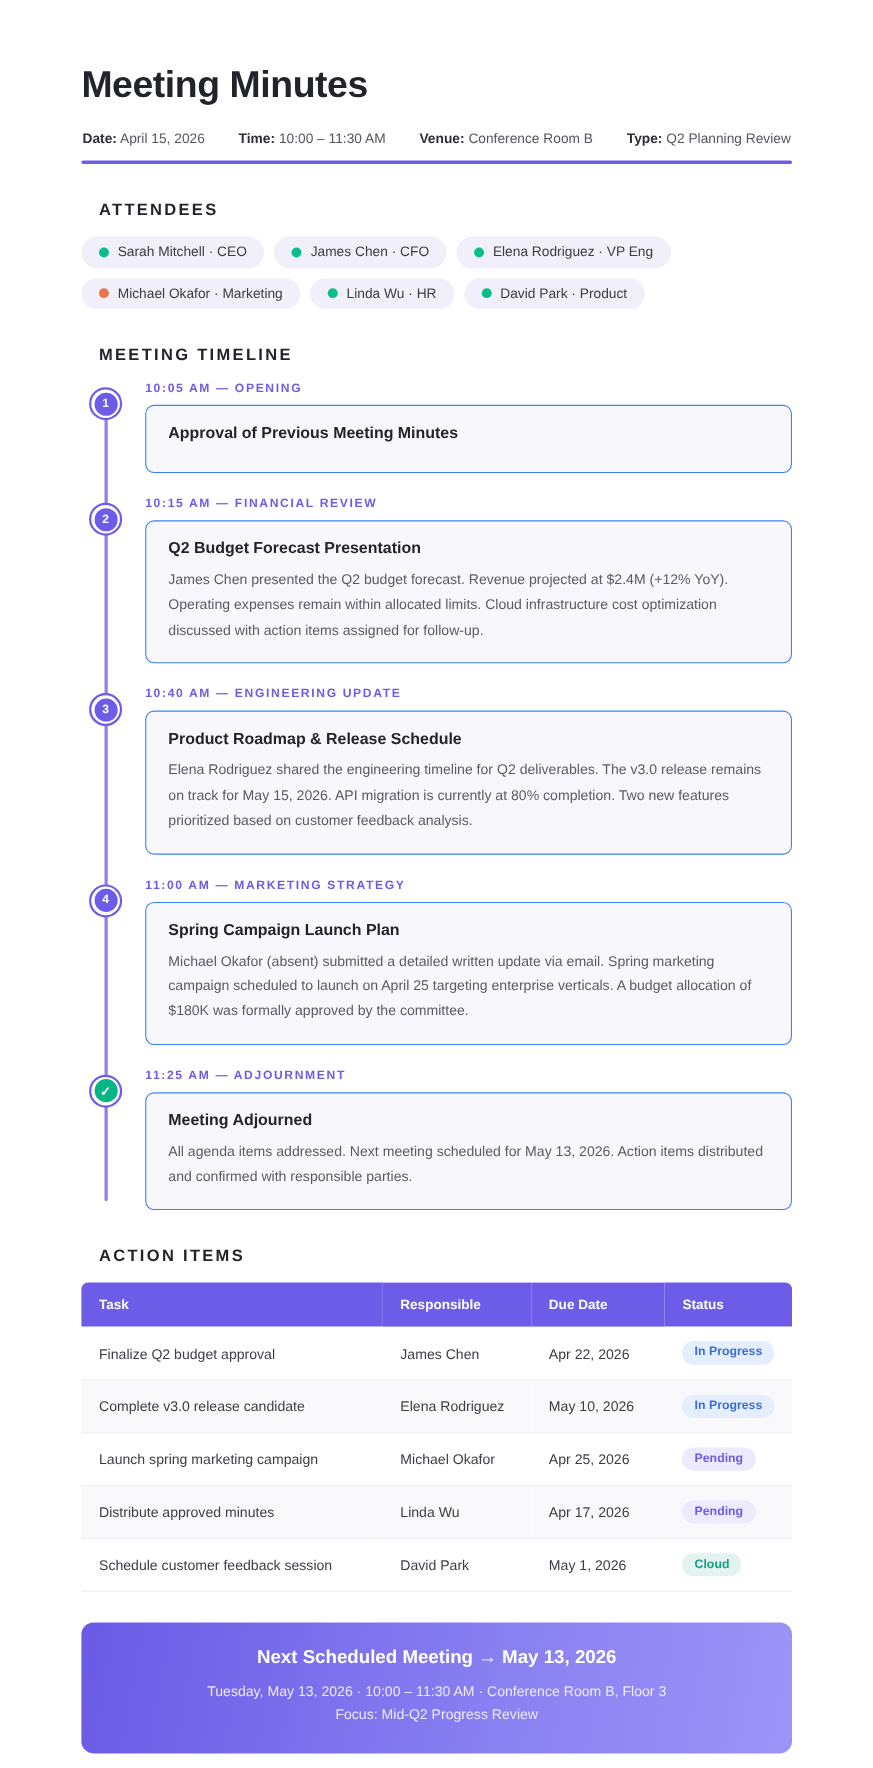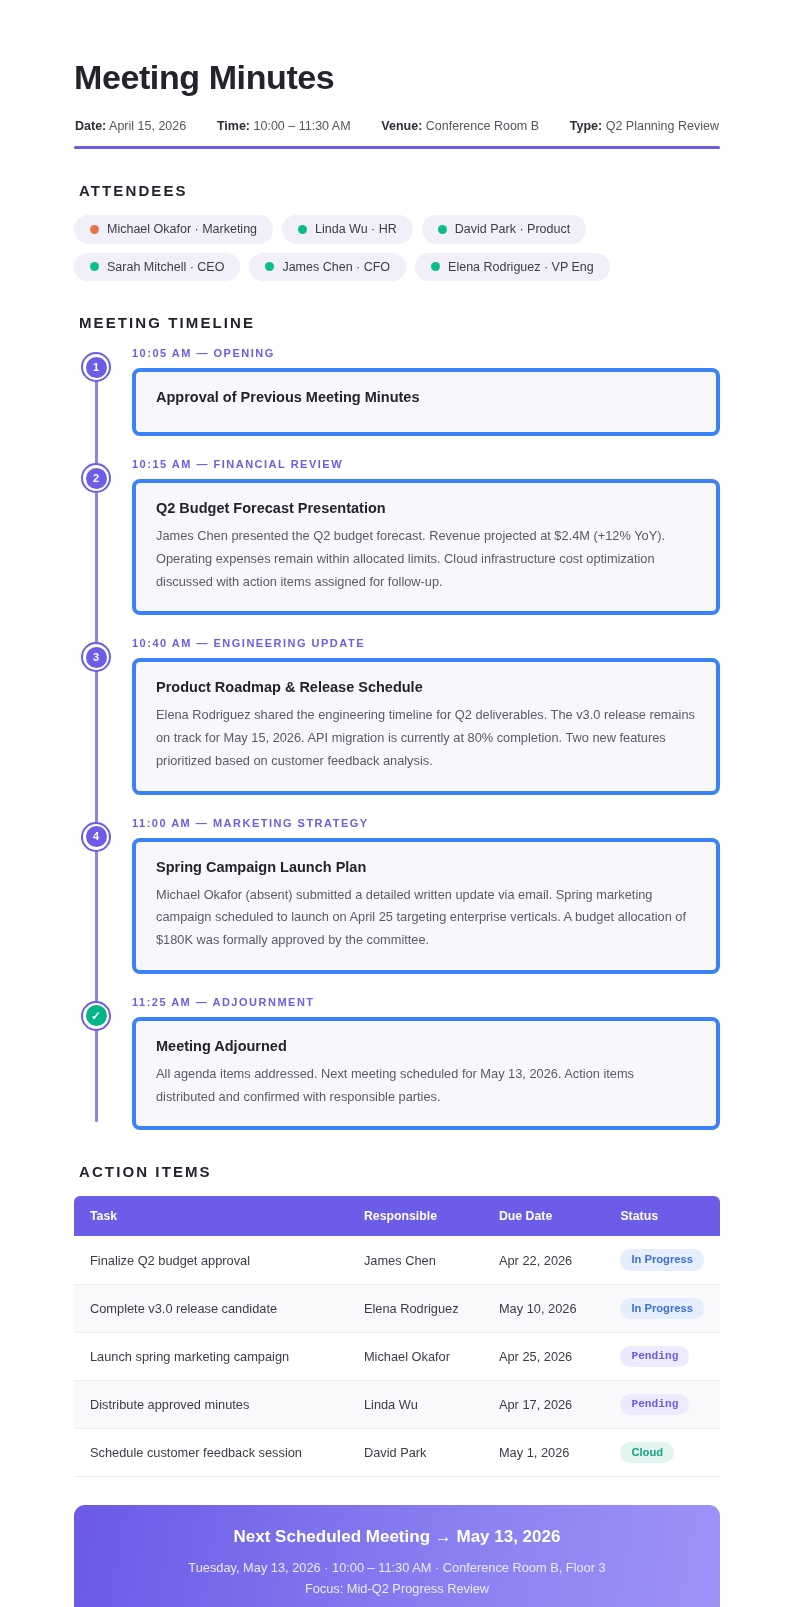--- a/index.html
+++ b/index.html
@@ -45,21 +45,21 @@
     margin-top: 13px;
   }
 
   
   .section-heading {
     font-size: 15px;
     font-weight: 700;
     letter-spacing: 2.1px;
     color: #23232c;
     text-transform: uppercase;
-    margin: 33px 0 16px 5px;
+    margin: 33px 0 16px 16px;
   }
 
   
   .attendee-rows { display: flex; flex-direction: column; gap: 9px; }
   .attendee-row { display: flex; gap: 9px; flex-wrap: wrap; }
 
   .chip {
     display: inline-flex;
     align-items: center;
     gap: 8px;
@@ -123,21 +123,21 @@
     font-size: 11px;
     font-weight: 700;
     letter-spacing: 1.5px;
     color: #6c5ce7;
     text-transform: uppercase;
     margin-bottom: 9px;
   }
 
   .tl-card {
     background: #f8f8fc;
-    border: 4px solid #3b82f6;
+    border: 1px solid #3b82f6;
     border-radius: 8px;
     padding: 17px 20px 18px 20px;
   }
   .tl-card h3 {
     font-size: 14.5px;
     font-weight: 700;
     color: #23232c;
     margin-bottom: 9px;
   }
   .tl-card p {
@@ -174,21 +174,21 @@
   .badge {
     display: inline-block;
     border-radius: 999px;
     padding: 5px 11px;
     font-size: 11.2px;
     font-weight: 700;
     line-height: 1;
     white-space: nowrap;
   }
   .badge.inprogress { background: #e4eeff; color: #3b6fd4; }
-  .badge.pending    { background: #eceaff; color: #6c5ce7; font-family: Liberation Mono, monospace; }
+  .badge.pending    { background: #eceaff; color: #6c5ce7; }
   .badge.open       { background: #e3f3ef; color: #12a383; }
 
   
   .banner {
     margin-top: 28px;
     border-radius: 11px;
     background: linear-gradient(100deg, #6a5ae6 0%, #8b82f2 62%, #9d93f7 100%);
     color: #ffffff;
     text-align: center;
     padding: 22px 24px 24px 24px;
@@ -229,44 +229,44 @@
       <span class="v">Q2 Planning Review</span>
     </div>
   </div>
 
   <div class="accent-rule"></div>
 
   <h2 class="section-heading">ATTENDEES</h2>
   <div class="attendee-rows">
     <div class="attendee-row">
       <div class="chip">
+        <span class="dot" style="background: rgb(11, 189, 139);"></span>
+        <span>Sarah Mitchell · CEO</span>
+      </div>
+      <div class="chip">
+        <span class="dot" style="background: rgb(11, 189, 139);"></span>
+        <span>James Chen · CFO</span>
+      </div>
+      <div class="chip">
+        <span class="dot" style="background: rgb(11, 189, 139);"></span>
+        <span>Elena Rodriguez · VP Eng</span>
+      </div>
+    </div>
+    <div class="attendee-row">
+      <div class="chip">
         <span class="dot" style="background: rgb(232, 116, 74);"></span>
         <span>Michael Okafor · Marketing</span>
       </div>
       <div class="chip">
         <span class="dot" style="background: rgb(11, 189, 139);"></span>
         <span>Linda Wu · HR</span>
       </div>
       <div class="chip">
         <span class="dot" style="background: rgb(11, 189, 139);"></span>
         <span>David Park · Product</span>
-      </div>
-    </div>
-    <div class="attendee-row">
-      <div class="chip">
-        <span class="dot" style="background: rgb(11, 189, 139);"></span>
-        <span>Sarah Mitchell · CEO</span>
-      </div>
-      <div class="chip">
-        <span class="dot" style="background: rgb(11, 189, 139);"></span>
-        <span>James Chen · CFO</span>
-      </div>
-      <div class="chip">
-        <span class="dot" style="background: rgb(11, 189, 139);"></span>
-        <span>Elena Rodriguez · VP Eng</span>
       </div>
     </div>
   </div>
 
   <h2 class="section-heading">MEETING TIMELINE</h2>
   <div class="timeline">
 
     <div class="tl-entry">
       <div class="tl-marker">
         <span class="inner">1</span>

